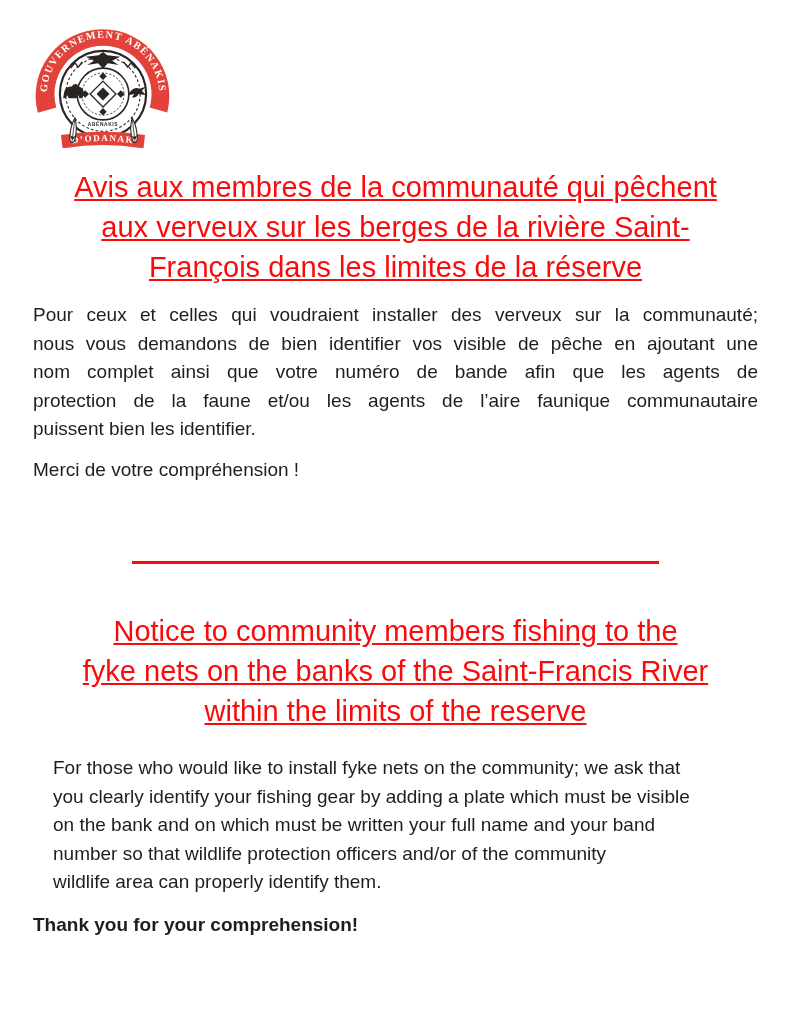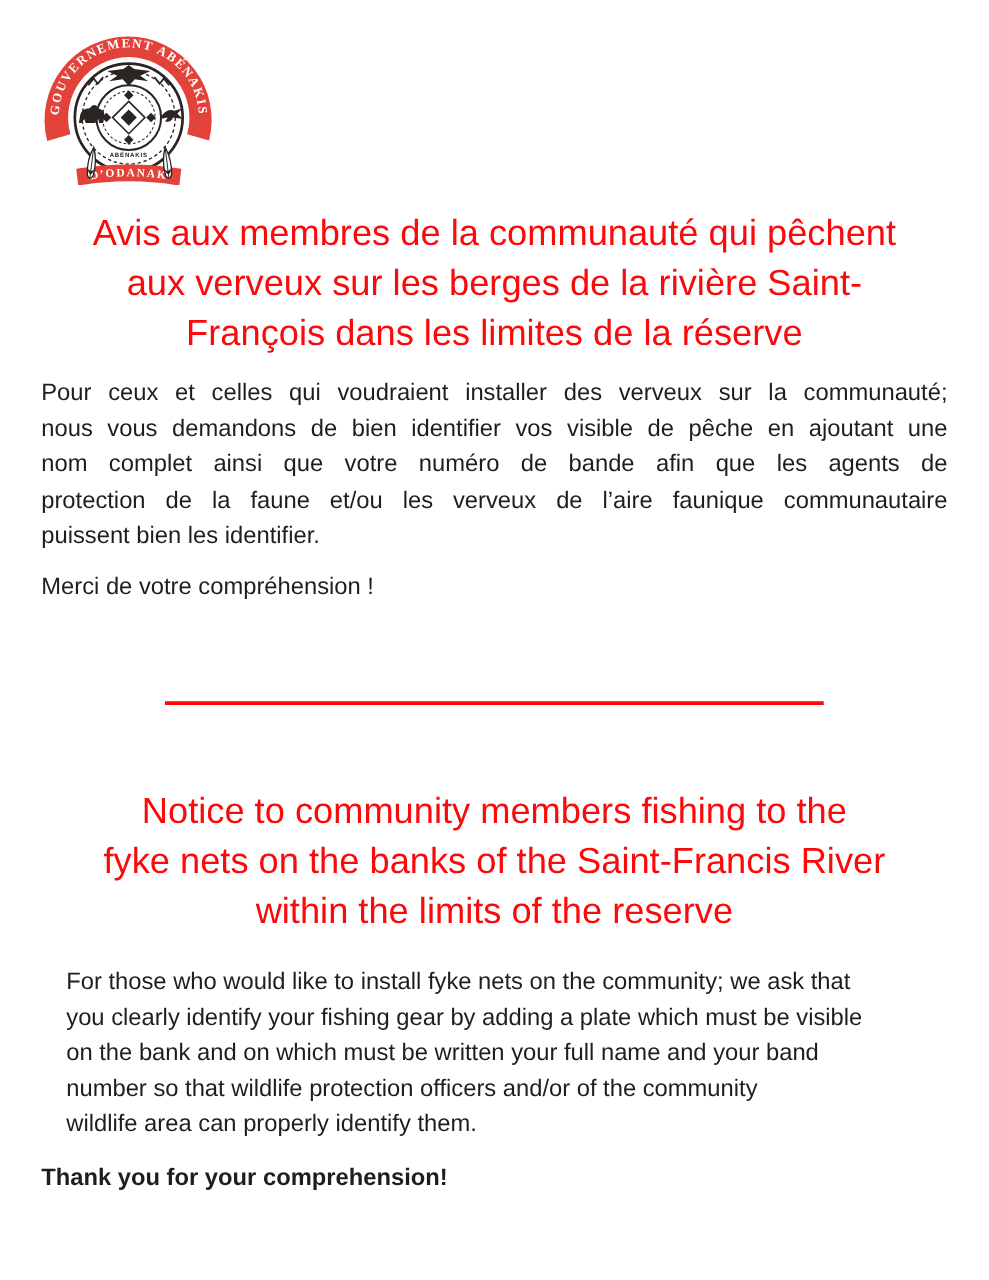--- a/index.html
+++ b/index.html
@@ -31,22 +31,22 @@
 
   .title {
     text-align: center;
     color: var(--accent-red);
     font-size: 29px;
     line-height: 40px;
     font-weight: 400;
     width: 725px;
   }
   .title.fr { margin-top: 19px; }
-  .title.en { margin-top: 65px; }
-  .title-line { white-space: nowrap; }
+  .title.en { margin-top: 47px; }
+  .title-line { white-space: nowrap; text-decoration: underline; }
 
   .bodytext { width: 725px; }
   .fr-body { margin-top: 14px; }
   .en-body { margin-top: 23px; margin-left: 20px; }
   .line { font-size: 19px; line-height: 28.5px; color: var(--body-ink); }
   .just { text-align: justify; text-align-last: justify; }
 
   .closing { margin-top: 12px; }
   .closing.en { margin-top: 14px; font-weight: bold; }
 
@@ -112,21 +112,21 @@
   <div class="title fr">
     <div class="title-line">Avis aux membres de la communauté qui pêchent</div>
     <div class="title-line">aux verveux sur les berges de la rivière Saint-</div>
     <div class="title-line">François dans les limites de la réserve</div>
   </div>
 
   <div class="bodytext fr-body">
     <div class="line just">Pour ceux et celles qui voudraient installer des verveux sur la communauté;</div>
     <div class="line just">nous vous demandons de bien identifier vos visible de pêche en ajoutant une</div>
     <div class="line just">nom complet ainsi que votre numéro de bande afin que les agents de</div>
-    <div class="line just">protection de la faune et/ou les verveux de l’aire faunique communautaire</div>
+    <div class="line just">protection de la faune et/ou les agents de l’aire faunique communautaire</div>
     <div class="line">puissent bien les identifier.</div>
   </div>
 
   <div class="line closing">Merci de votre compréhension !</div>
 
   <div class="divider"></div>
 
   <div class="title en">
     <div class="title-line">Notice to community members fishing to the</div>
     <div class="title-line">fyke nets on the banks of the Saint-Francis River</div>

